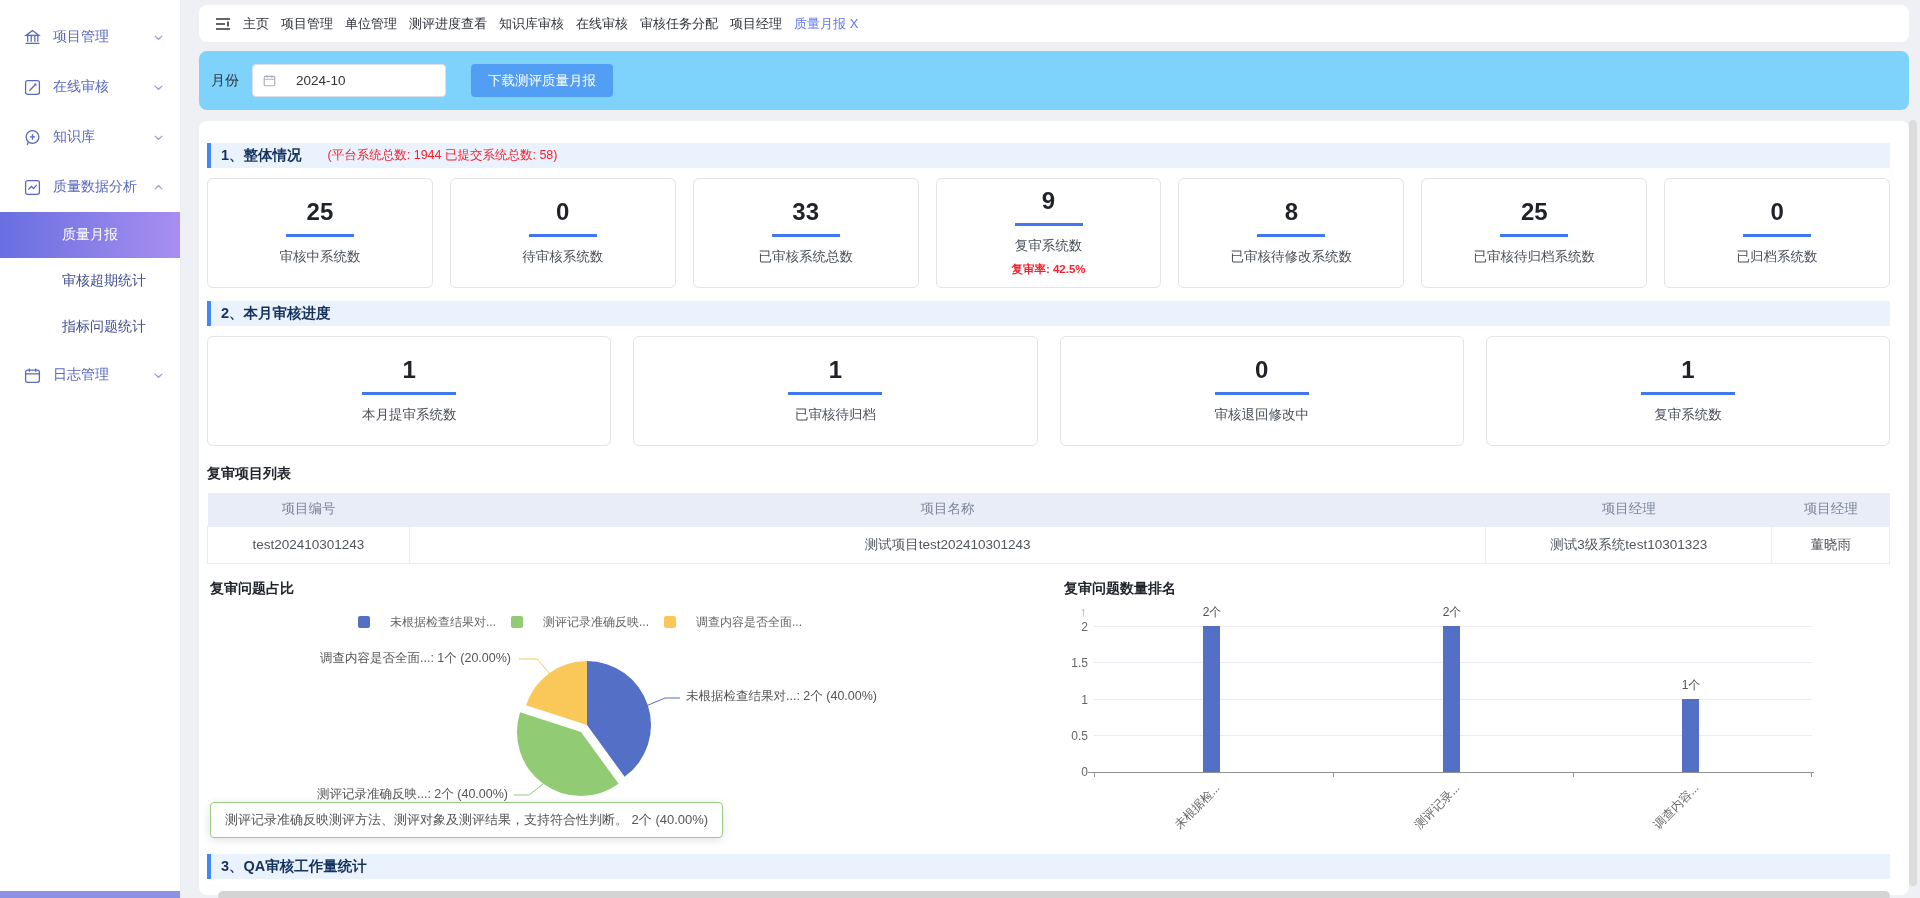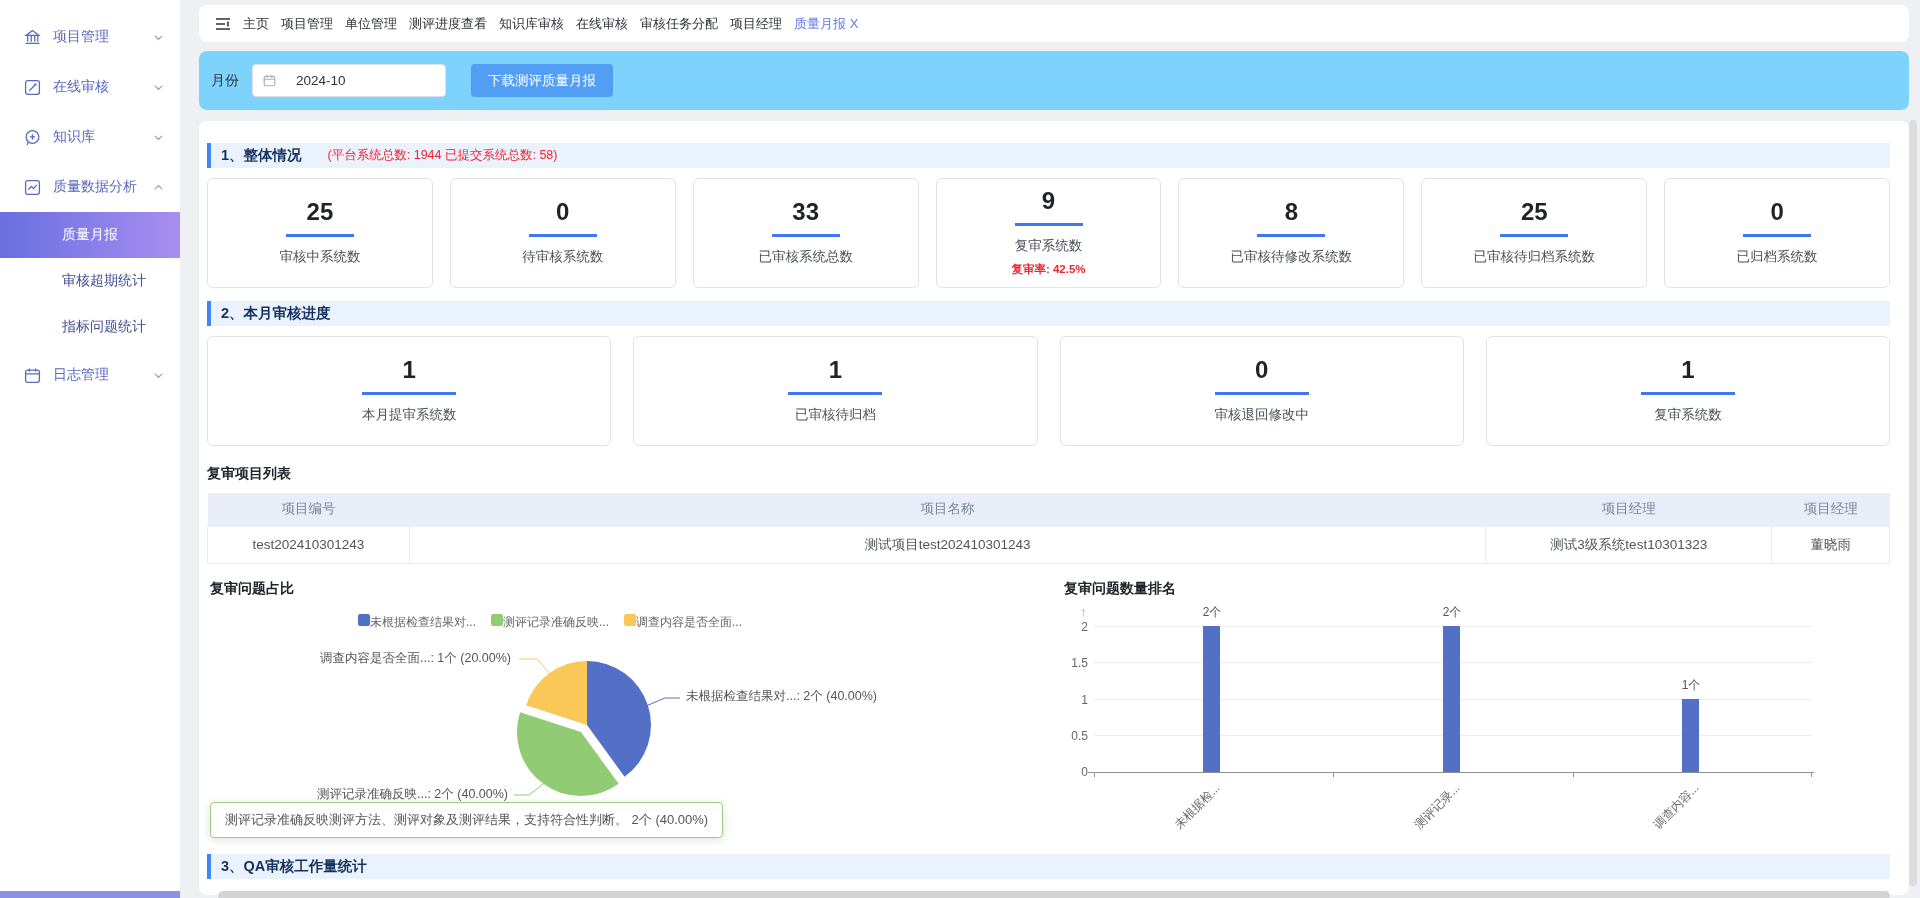--- a/index.html
+++ b/index.html
@@ -55,21 +55,21 @@
   table.review { width: 100%; border-collapse: collapse; margin-top: 10px; font-size: 13.5px; }
   table.review th { background: #e9edf7; color: #7b8598; font-weight: normal; height: 33px; }
   table.review td { height: 37px; text-align: center; color: #50555e;
                     border: 1px solid #e8ecf3; background: #fff; }
   
   .charts-row { position: relative; height: 264px; margin-top: 14px; }
   .chart-title { font-size: 14px; font-weight: bold; color: #20242b; }
   .chart-left { position: absolute; left: 3px; top: 2px; width: 752px; height: 262px; }
   .chart-right { position: absolute; left: 857px; top: 2px; width: 820px; height: 262px; }
   .pie-legend { position: absolute; left: 148px; top: 34px; display: flex; gap: 15px; }
-  .legend-item { display: flex; gap: 0; cursor: pointer; }
+  .legend-item { display: flex; align-items: center; gap: 20px; cursor: pointer; }
   .legend-swatch { width: 12px; height: 12px; border-radius: 2px; }
   .pie-label { position: absolute; font-size: 12.5px; color: #555; white-space: nowrap; }
   .pie-tip { position: absolute; left: 0; top: 222px; background: #fff;
              border: 1px solid #9ccd84; border-radius: 4px; padding: 8px 14px;
              font-size: 13px; color: #555; box-shadow: 0 2px 10px rgba(0,0,0,.12);
              white-space: nowrap; }
   .bar-plot { position: absolute; left: 30px; top: 46px; width: 718px; height: 146px; }
   .gridline { position: absolute; left: 0; width: 100%; height: 1px; background: #e9ecf3; }
   .baseline { position: absolute; left: -6px; top: 146px; width: 726px; height: 1px; background: #8f8f8f; }
   .ytick-lbl { position: absolute; width: 24px; text-align: right; font-size: 12px; color: #666; }

